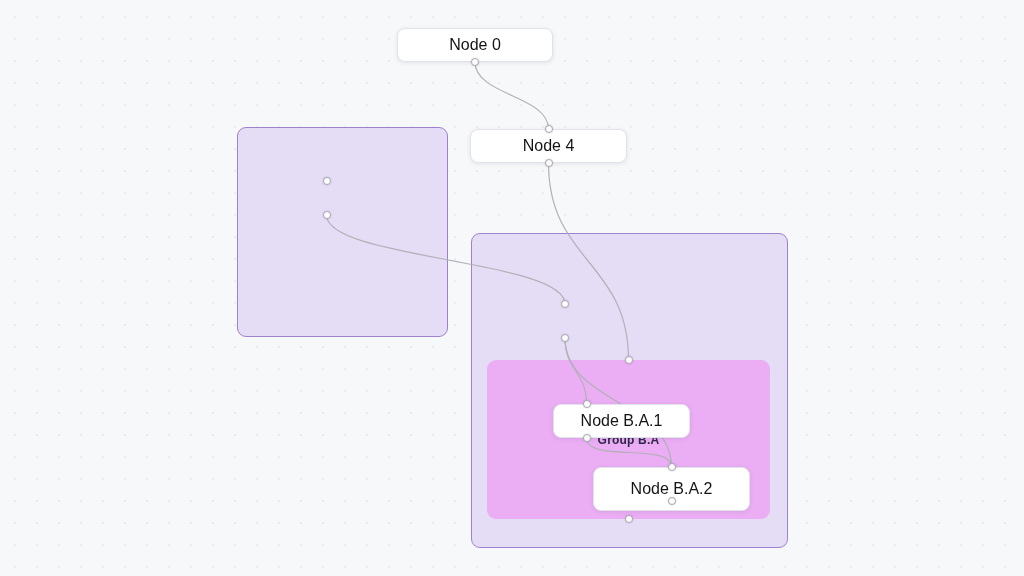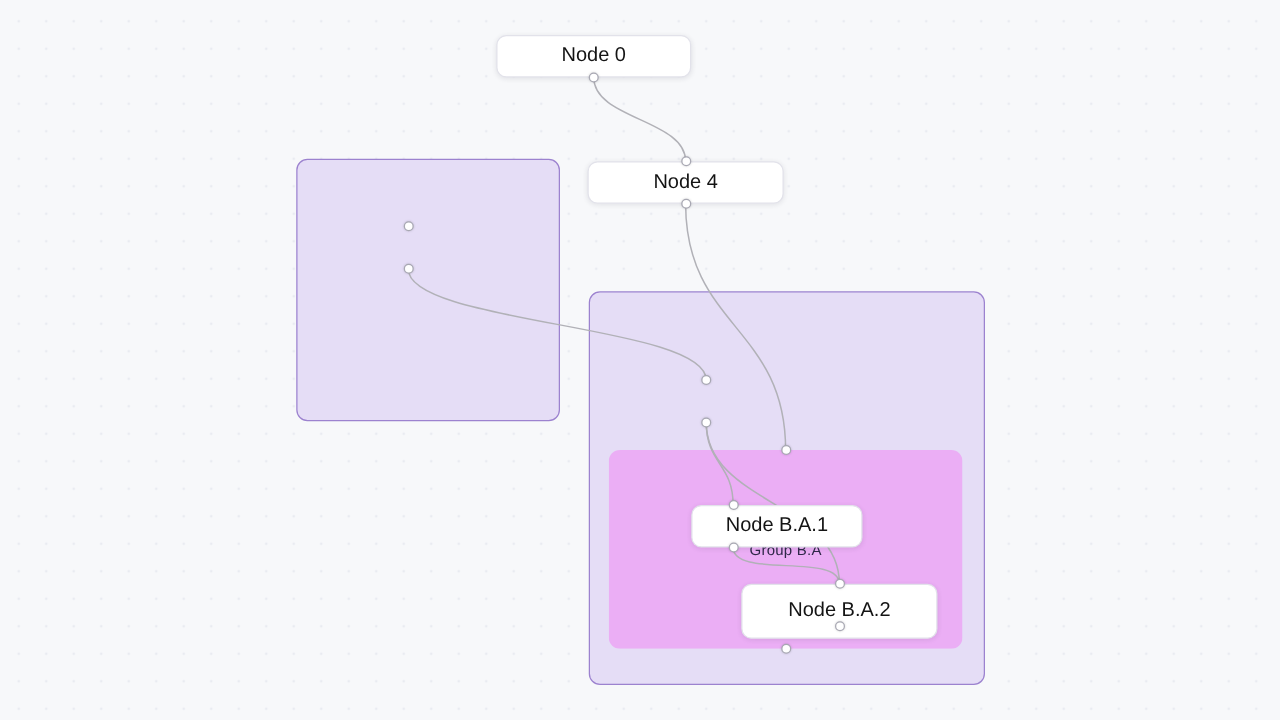--- a/index.html
+++ b/index.html
@@ -33,21 +33,21 @@
   .group-node {
     position: absolute;
     border-radius: 9px;
     box-sizing: border-box;
     display: flex;
     align-items: center;
     justify-content: center;
   }
   .group-label {
     font-size: 12px;
-    font-weight: 400;
+    font-weight: 700;
     letter-spacing: 0.2px;
   }
   .flow-node {
     position: absolute;
     background: #ffffff;
     border: 1px solid #e2e2ea;
     border-radius: 8px;
     box-shadow: 0 1px 4px rgba(40, 40, 60, 0.10);
     display: flex;
     align-items: center;

